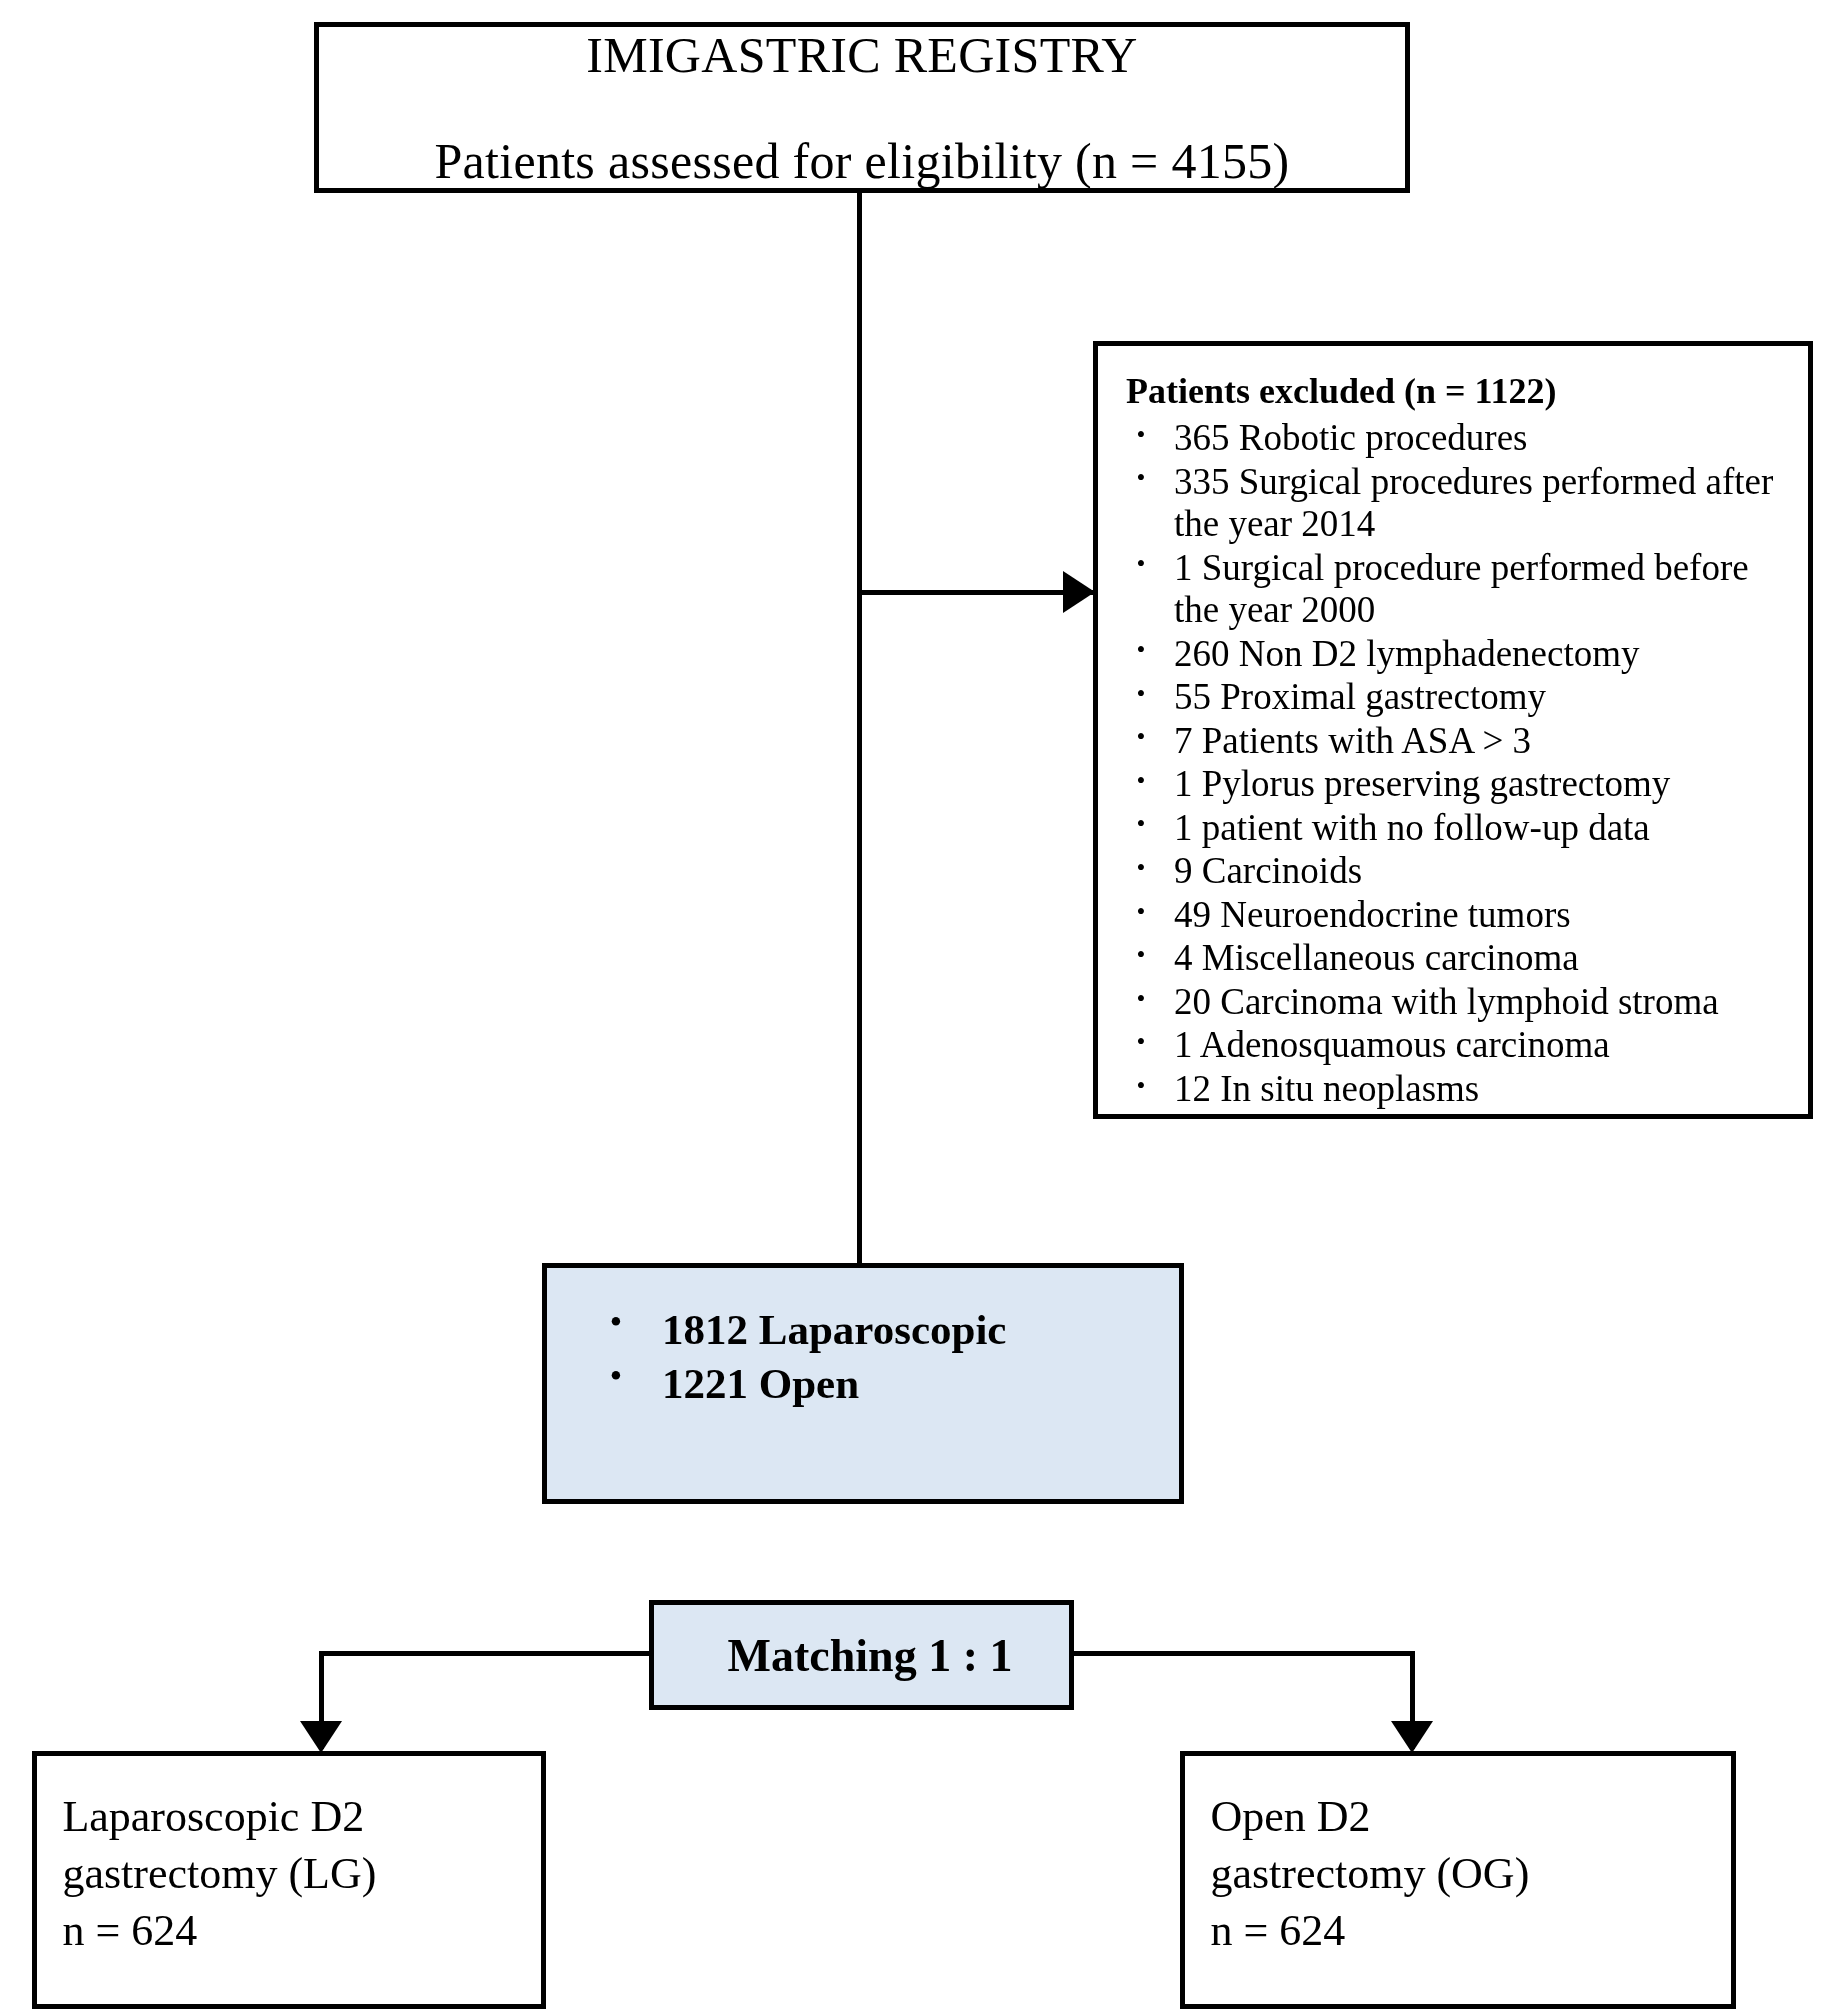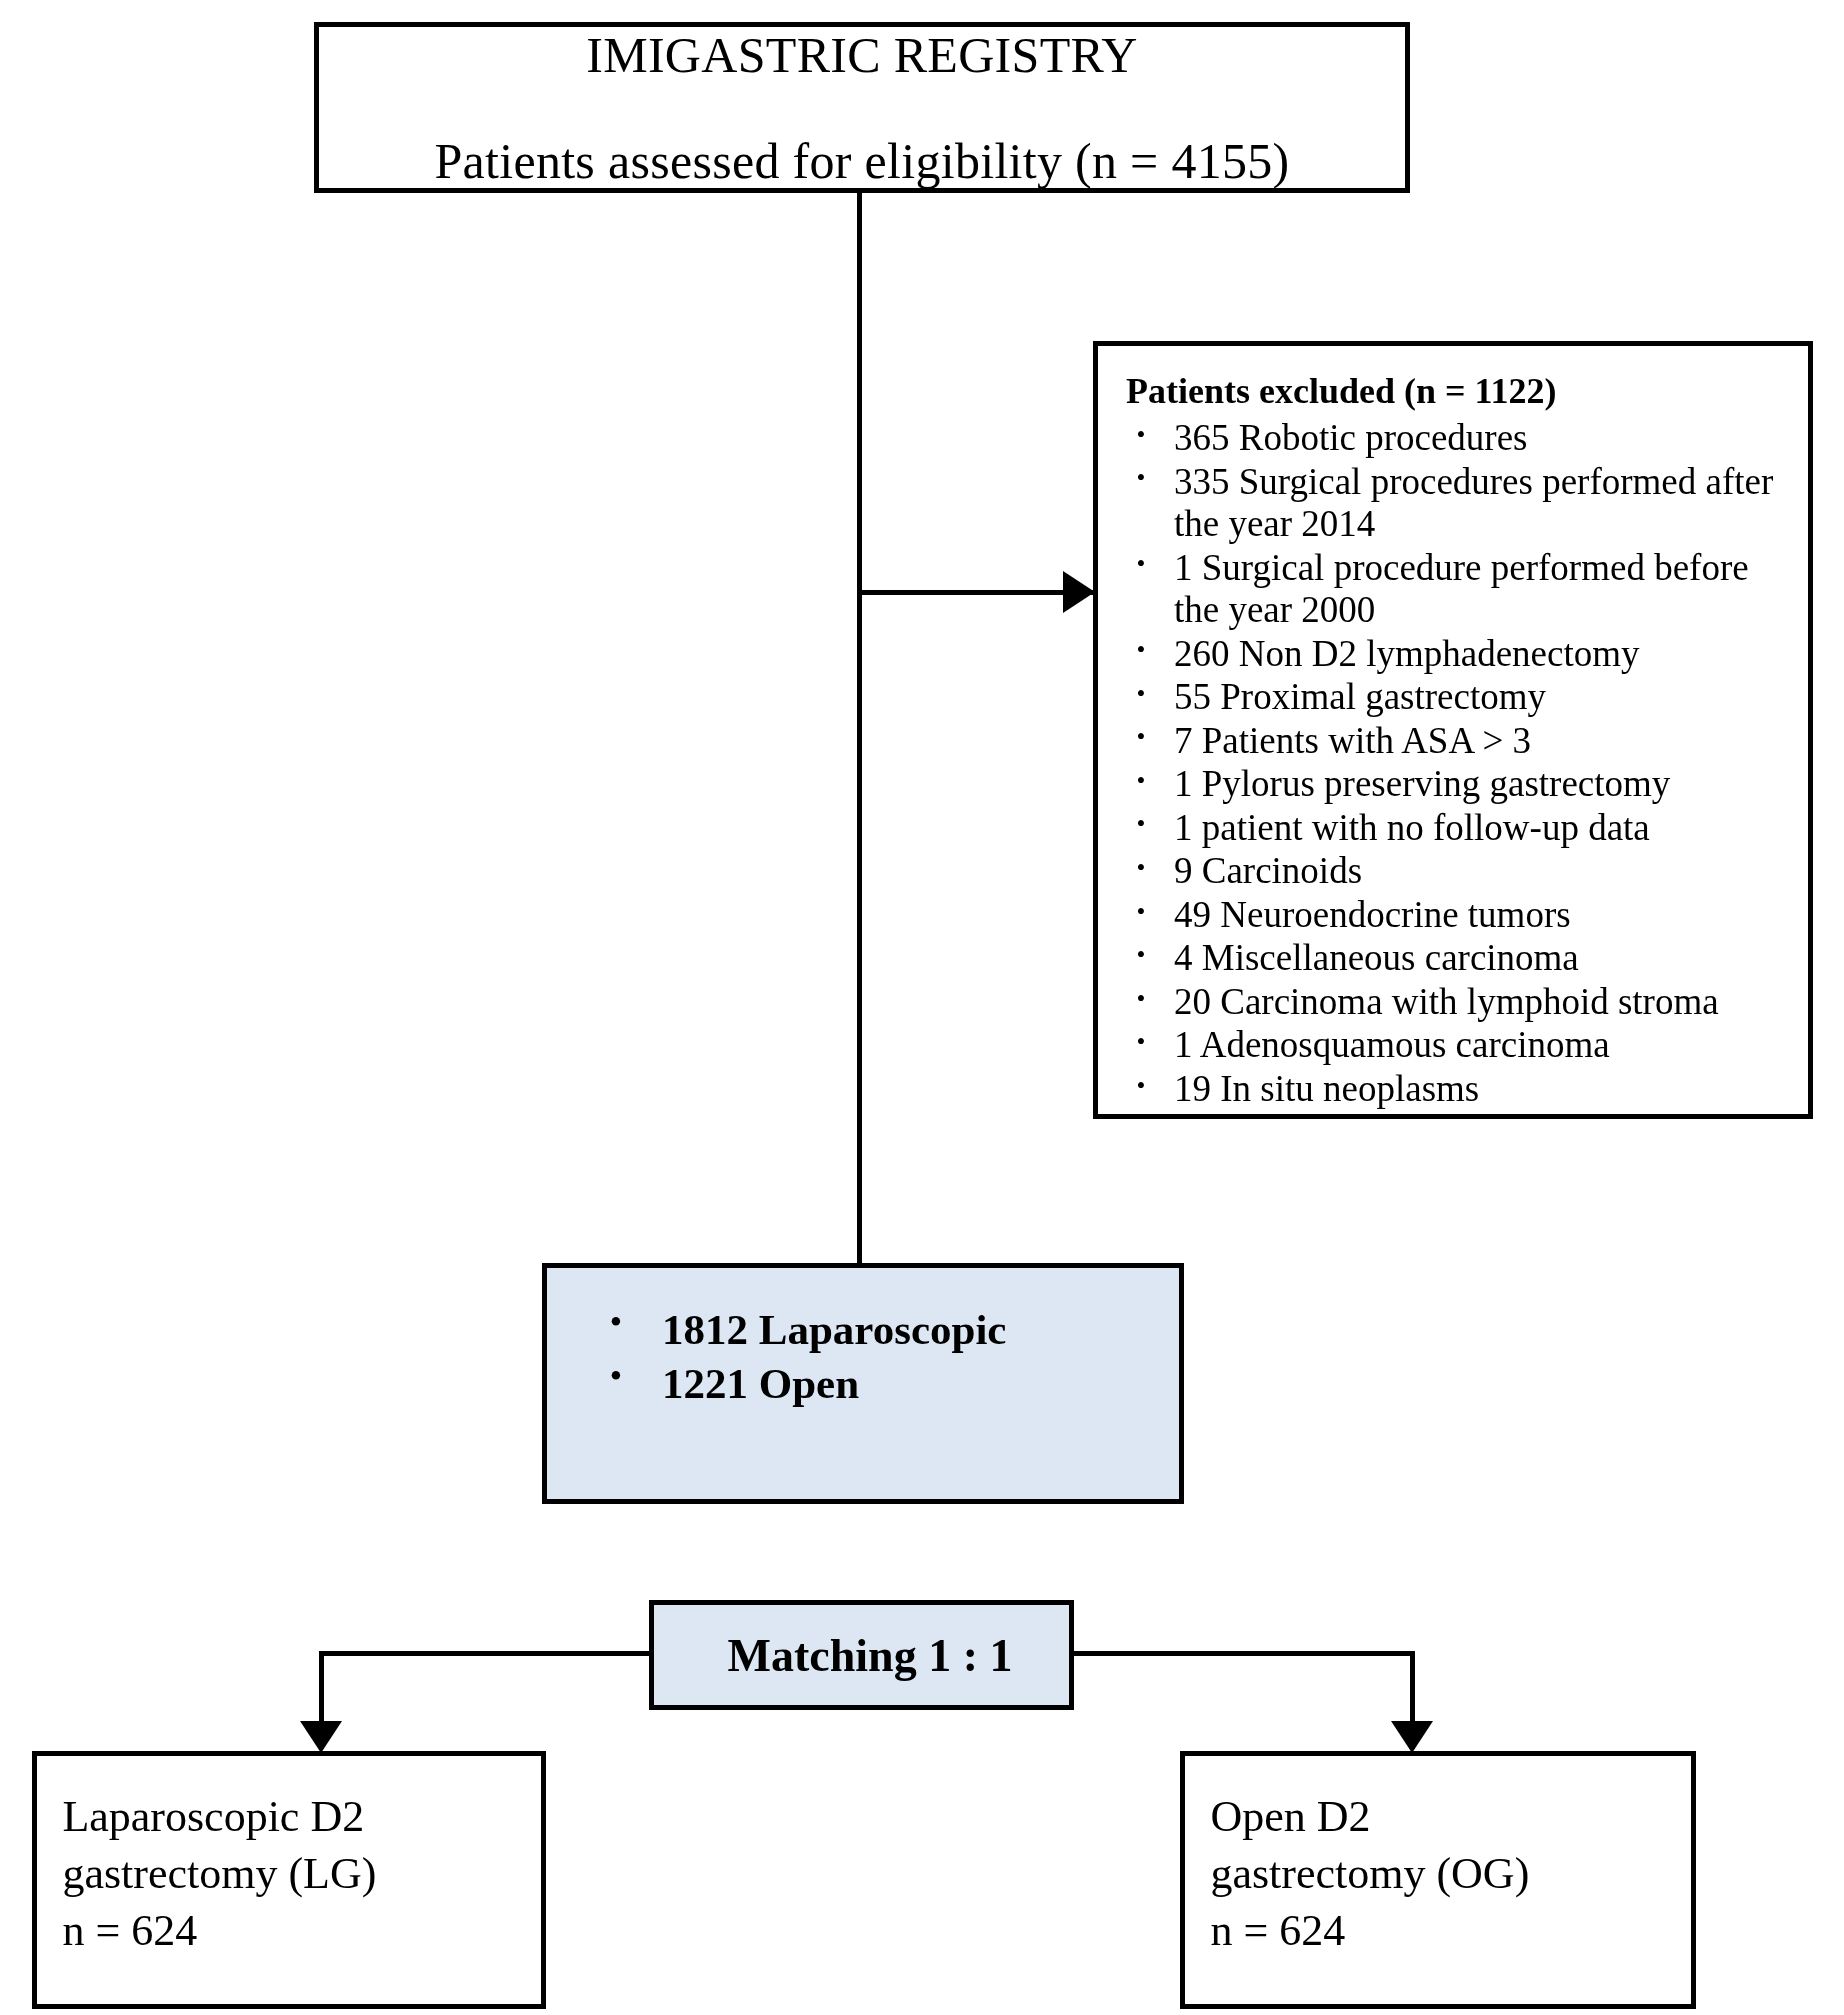--- a/index.html
+++ b/index.html
@@ -135,21 +135,21 @@
     white-space: nowrap;
   }
 
   
   .outcome-box {
     top: 1751px;
     height: 258px;
     padding: 32px 0 0 25.4px;
   }
   #lg-box { left: 32px;  width: 514px; }
-  #og-box { left: 1180px; width: 516px; }
+  #og-box { left: 1180px; width: 556px; }
   .outcome-box .line {
     font-size: 44px;
     line-height: 1.30;
     white-space: nowrap;
   }
 
   
   .vline {
     position: absolute;
     width: 5.2px;
@@ -201,21 +201,21 @@
       <li>260 Non D2 lymphadenectomy</li>
       <li>55 Proximal gastrectomy</li>
       <li>7 Patients with ASA &gt; 3</li>
       <li>1 Pylorus preserving gastrectomy</li>
       <li>1 patient with no follow-up data</li>
       <li>9 Carcinoids</li>
       <li>49 Neuroendocrine tumors</li>
       <li>4 Miscellaneous carcinoma</li>
       <li>20 Carcinoma with lymphoid stroma</li>
       <li>1 Adenosquamous carcinoma</li>
-      <li>19 In situ neoplasms</li>
+      <li>12 In situ neoplasms</li>
     </ul>
   </div>
 
   <div class="box blue" id="total-box">
     <ul id="total-list">
       <li>1812 Laparoscopic</li>
       <li>1221 Open</li>
     </ul>
   </div>
 

